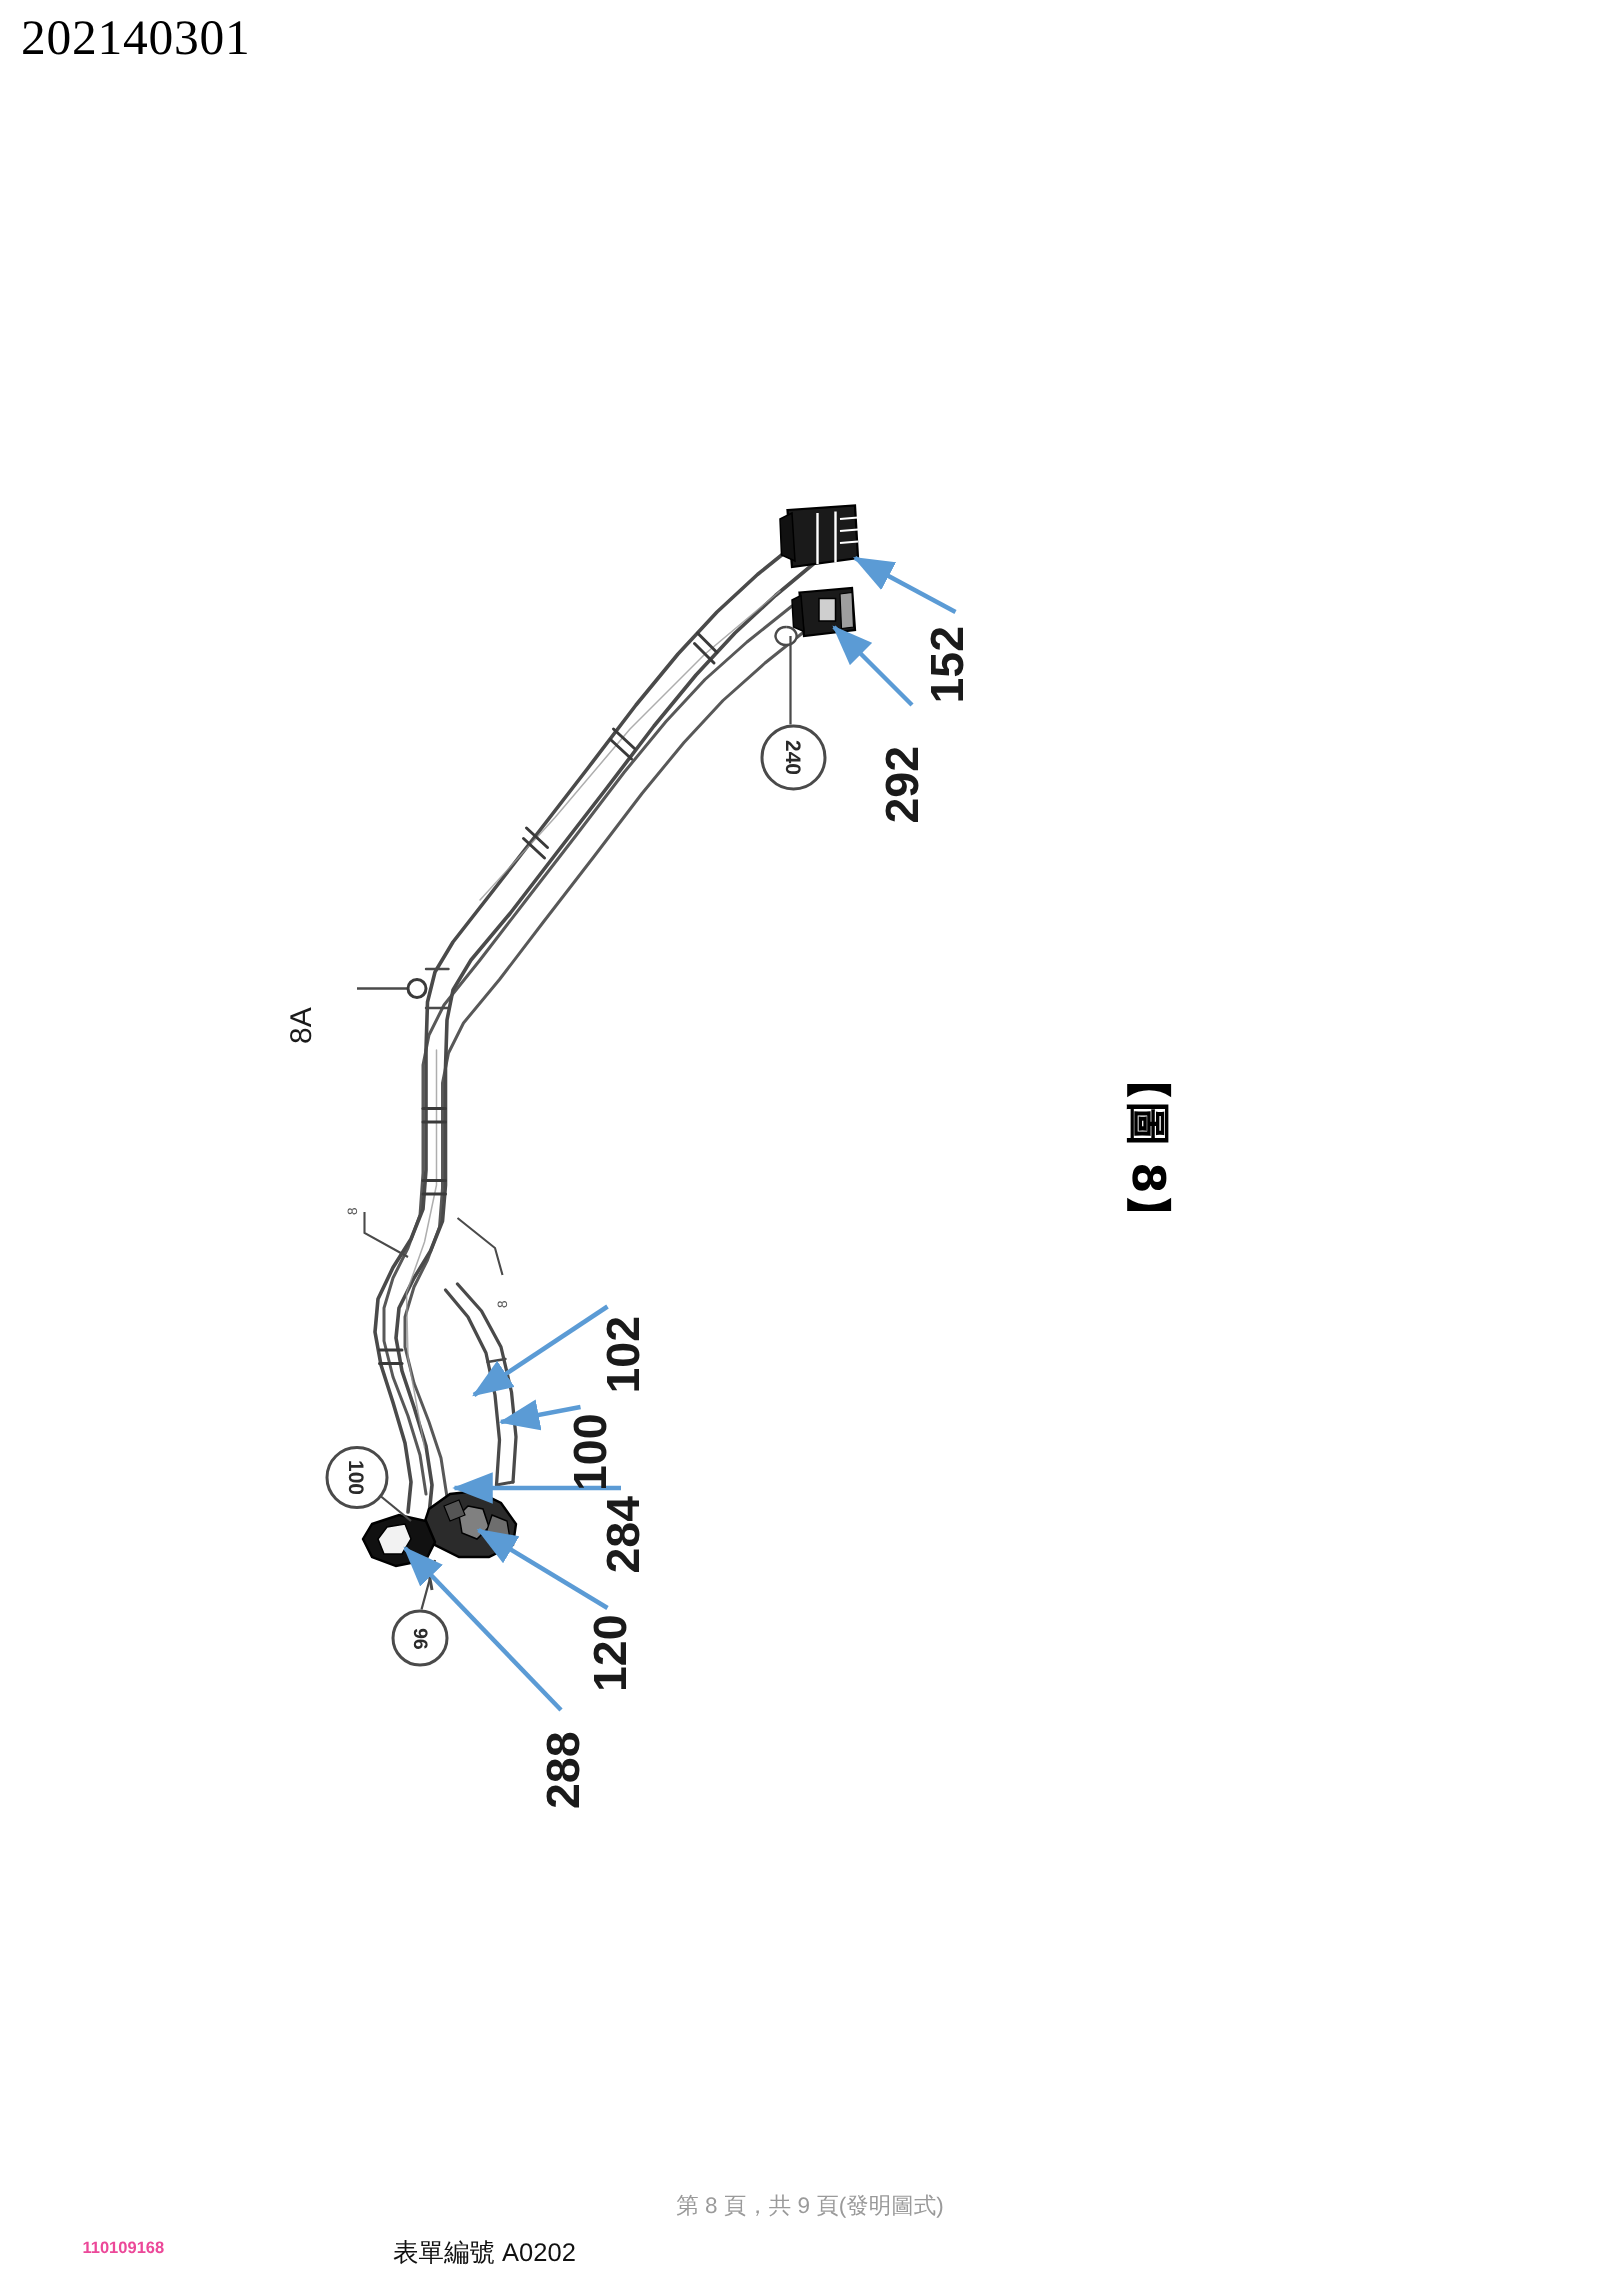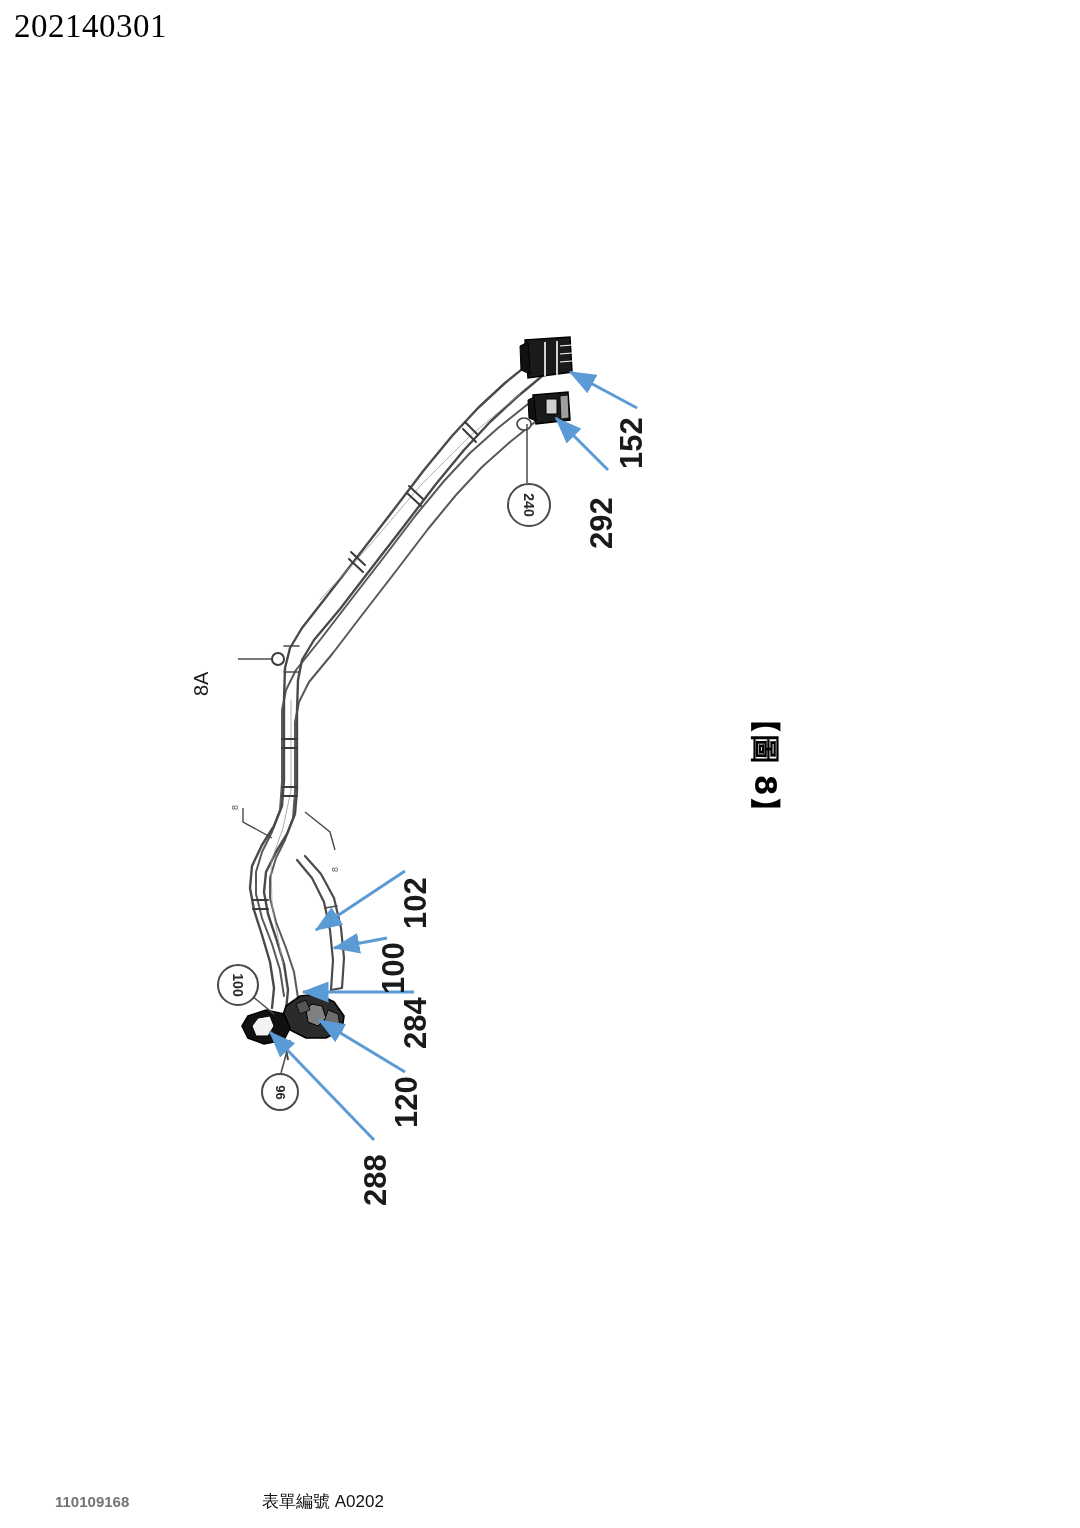--- a/index.html
+++ b/index.html
@@ -40,23 +40,23 @@
     font-family: "Liberation Sans", sans-serif;
     font-size: 15px;
     color: #9a9a9a;
     white-space: nowrap;
   }
   #app-number {
     position: absolute;
     left: 55px;
     top: 1493px;
     font-family: "Liberation Sans", sans-serif;
-    font-size: 15px;
+    font-size: 11px;
     font-weight: bold;
-    color: #737373;
+    color: #ec4899;
     white-space: nowrap;
   }
   #form-number {
     position: absolute;
     left: 262px;
     top: 1490px;
     font-family: "Liberation Sans", sans-serif;
     font-size: 17px;
     font-weight: normal;
     color: #111111;
@@ -295,18 +295,19 @@
       <span>100</span>
     </div>
 
     <div class="circle-callout" style="left:261px; top:1073px; width:34px; height:34px; font-size:13px;">
       <span>96</span>
     </div>
   </div>
 
   <div id="figure-label">【圖 8】</div>
 
+  <div id="page-of">第 8 頁，共 9 頁(發明圖式)</div>
 
   <div id="app-number">110109168</div>
 
   <div id="form-number">表單編號 A0202</div>
 
 </div>
 
 </body></html>

